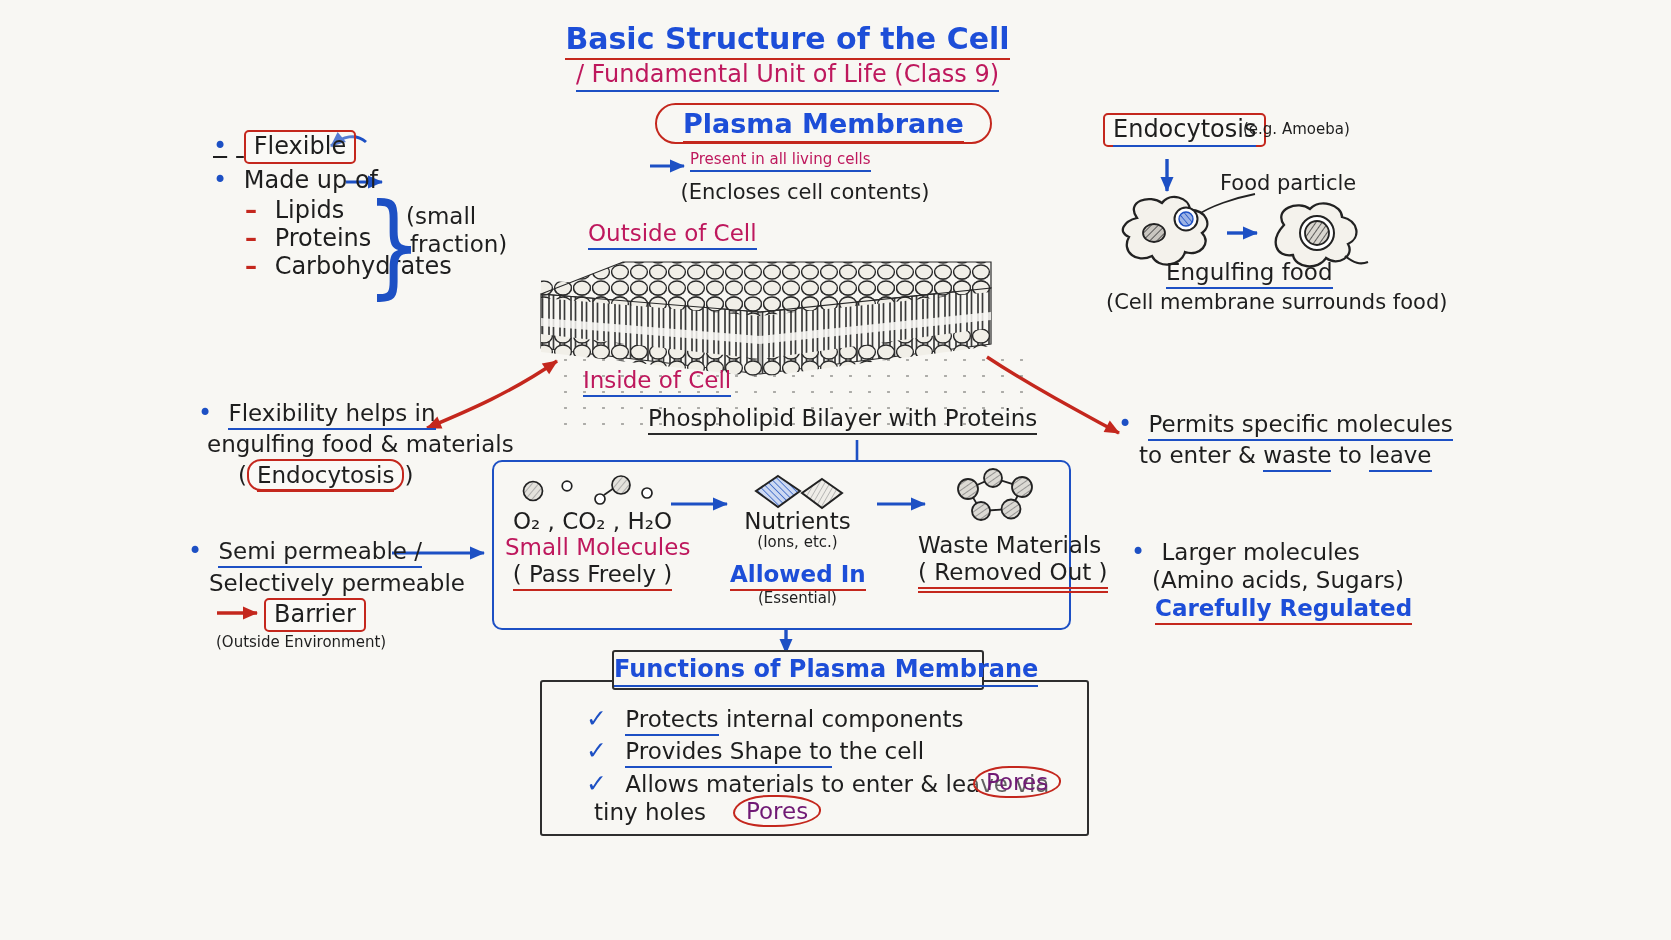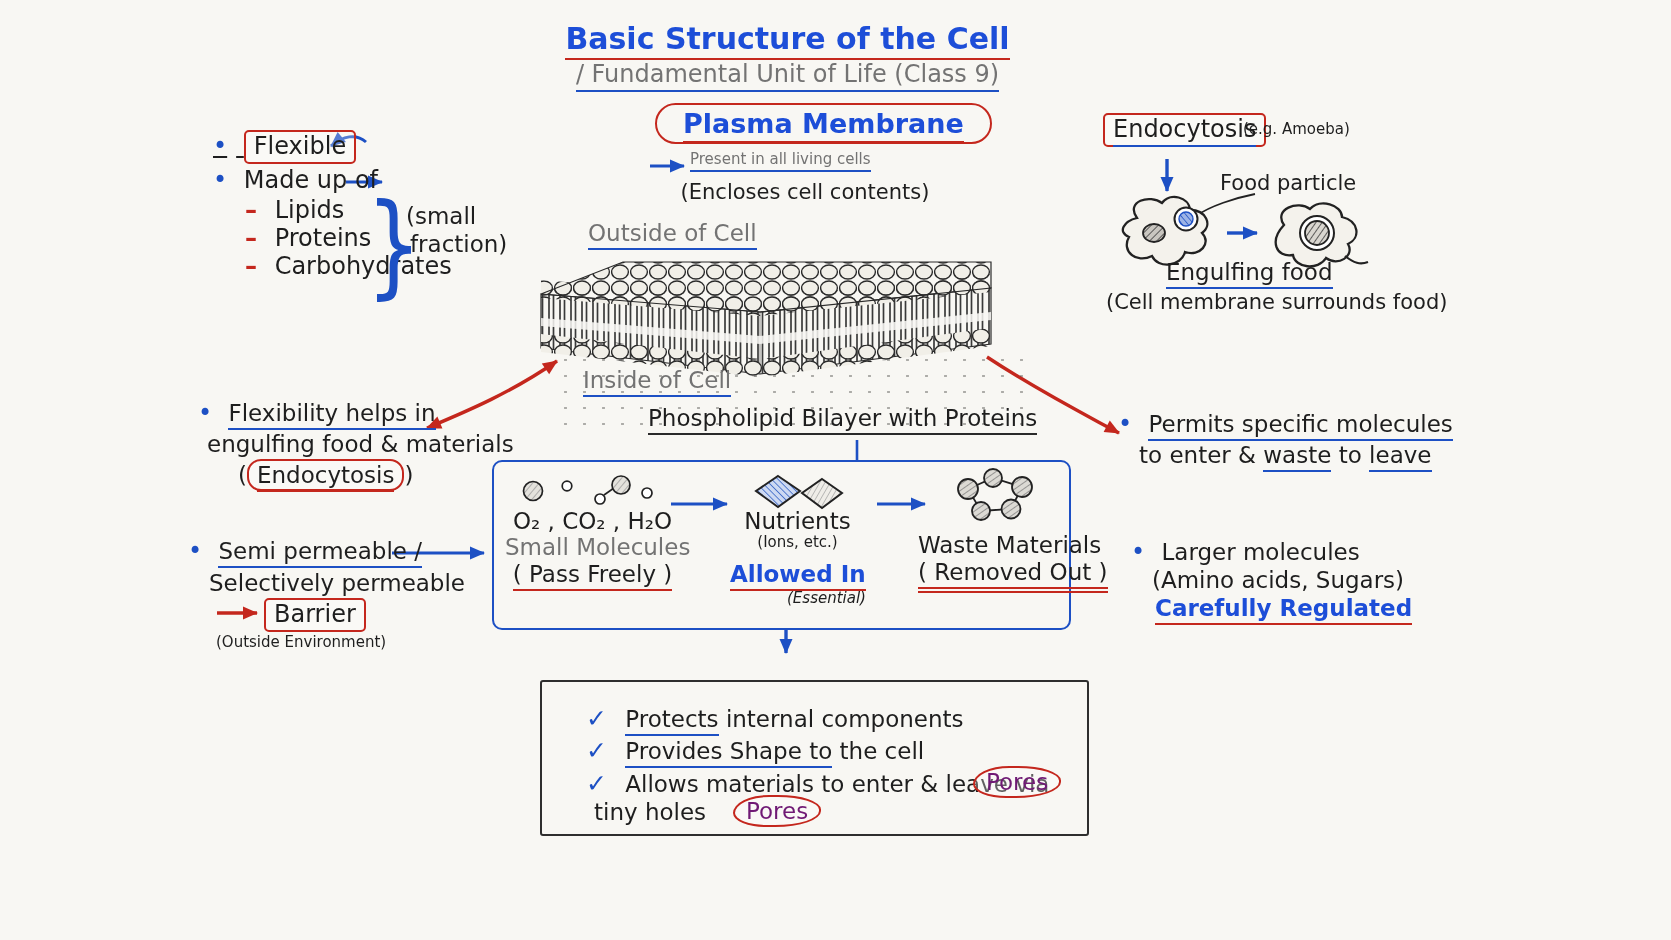--- a/index.html
+++ b/index.html
@@ -1,19 +1,19 @@
 <!DOCTYPE html>
 <html><head>
 <meta charset="utf-8">
 <style>
   html,body{margin:0;padding:0;background:#f8f7f3;}
   #board{position:relative;width:1671px;height:940px;background:#f8f7f3;overflow:hidden;
          font-family:"DejaVu Sans",sans-serif;color:#1e1e1e;}
   .t{position:absolute;white-space:nowrap;line-height:1.15;}
-  .blue{color:#737373;}
+  .blue{color:#be185d;}
   .red{color:#1d4ed8;}
   .ink{color:#1e1e1e;}
   .ctr{text-align:center;}
   .ub{border-bottom:2.4px solid #1d50c4;padding-bottom:2px;}
   .ur{border-bottom:2.4px solid #c4271d;padding-bottom:2px;}
   .uk{border-bottom:2.2px solid #2a2a2a;padding-bottom:2px;}
   .urd{border-bottom:6px double #c4271d;padding-bottom:2px;}
   .redbox{border:2.4px solid #c4271d;border-radius:5px;padding:1px 8px;display:inline-block;background:rgba(255,255,255,.25);}
   .cloud{border:2.4px solid #c4271d;border-radius:46% 54% 58% 42% / 62% 50% 55% 48%;
          padding:1px 11px;display:inline-block;color:#701a75;background:rgba(255,255,255,.3);}
@@ -235,21 +235,21 @@
       </pattern>
     </defs>
     <path d="M26,3 L48,18 L26,34 L4,18 Z" fill="url(#hb3)" stroke="#222" stroke-width="2"></path>
     <path d="M70,6 L90,20 L70,35 L50,20 Z" fill="url(#hg3)" stroke="#222" stroke-width="2"></path>
   </svg>
   <div class="t ctr sz23 ink" style="left:730px;top:508px;width:135px;">Nutrients</div>
   <div class="t ctr sz22 ink" style="left:730px;top:534px;width:135px;">(Ions, etc.)</div>
   <div class="t ctr sz23" style="left:730px;top:561px;width:135px;">
     <span class="red ur bold">Allowed In</span>
   </div>
-  <div class="t ctr sz22 ink" style="left:759px;top:590px;width:135px;font-style:italic;">(Essential)</div>
+  <div class="t ctr sz22 ink" style="left:730px;top:590px;width:135px;">(Essential)</div>
 
   <svg class="overlay" style="left:948px;top:468px;" width="98" height="58" viewBox="0 0 98 58">
     <defs>
       <pattern id="sh2" width="5" height="5" patternUnits="userSpaceOnUse" patternTransform="rotate(55)">
         <rect width="5" height="5" fill="#dcdad4"></rect>
           <line x1="0" y1="0" x2="0" y2="5" stroke="#6e6e6e" stroke-width="1.3"></line>
       </pattern>
     </defs>
     <path d="M20,21 L45,10 L74,19 L63,41 L33,43 Z" fill="none" stroke="#222" stroke-width="1.8"></path>
     <circle cx="20" cy="21" r="10" fill="url(#sh2)" stroke="#222" stroke-width="1.8"></circle>
@@ -273,20 +273,23 @@
   <div class="t sz23" style="left:1131px;top:539px;">
     <span class="bullet">•</span>
     <span class="ink">Larger molecules</span>
   </div>
   <div class="t sz23 ink" style="left:1152px;top:567px;">(Amino acids, Sugars)</div>
   <div class="t sz23" style="left:1155px;top:595px;">
     <span class="red ur bold">Carefully Regulated</span>
   </div>
 
   <div class="t blackbox" style="left:540px;top:680px;width:545px;height:152px;"></div>
+  <div class="t blackbox ctr" style="left:612px;top:650px;width:368px;padding:4px 0;z-index:3;">
+    <span class="red ub bold" style="font-size:24px;">Functions of Plasma Membrane</span>
+  </div>
 
   <div class="t sz23" style="left:586px;top:705px;z-index:3;">
     <span class="check">✓</span>
     <span class="ink ub">Protects</span><span class="ink"> internal components</span>
   </div>
   <div class="t sz23" style="left:586px;top:737px;z-index:3;">
     <span class="check">✓</span>
     <span class="ink ub">Provides Shape to</span><span class="ink"> the cell</span>
   </div>
   <div class="t sz23" style="left:586px;top:770px;z-index:3;">

